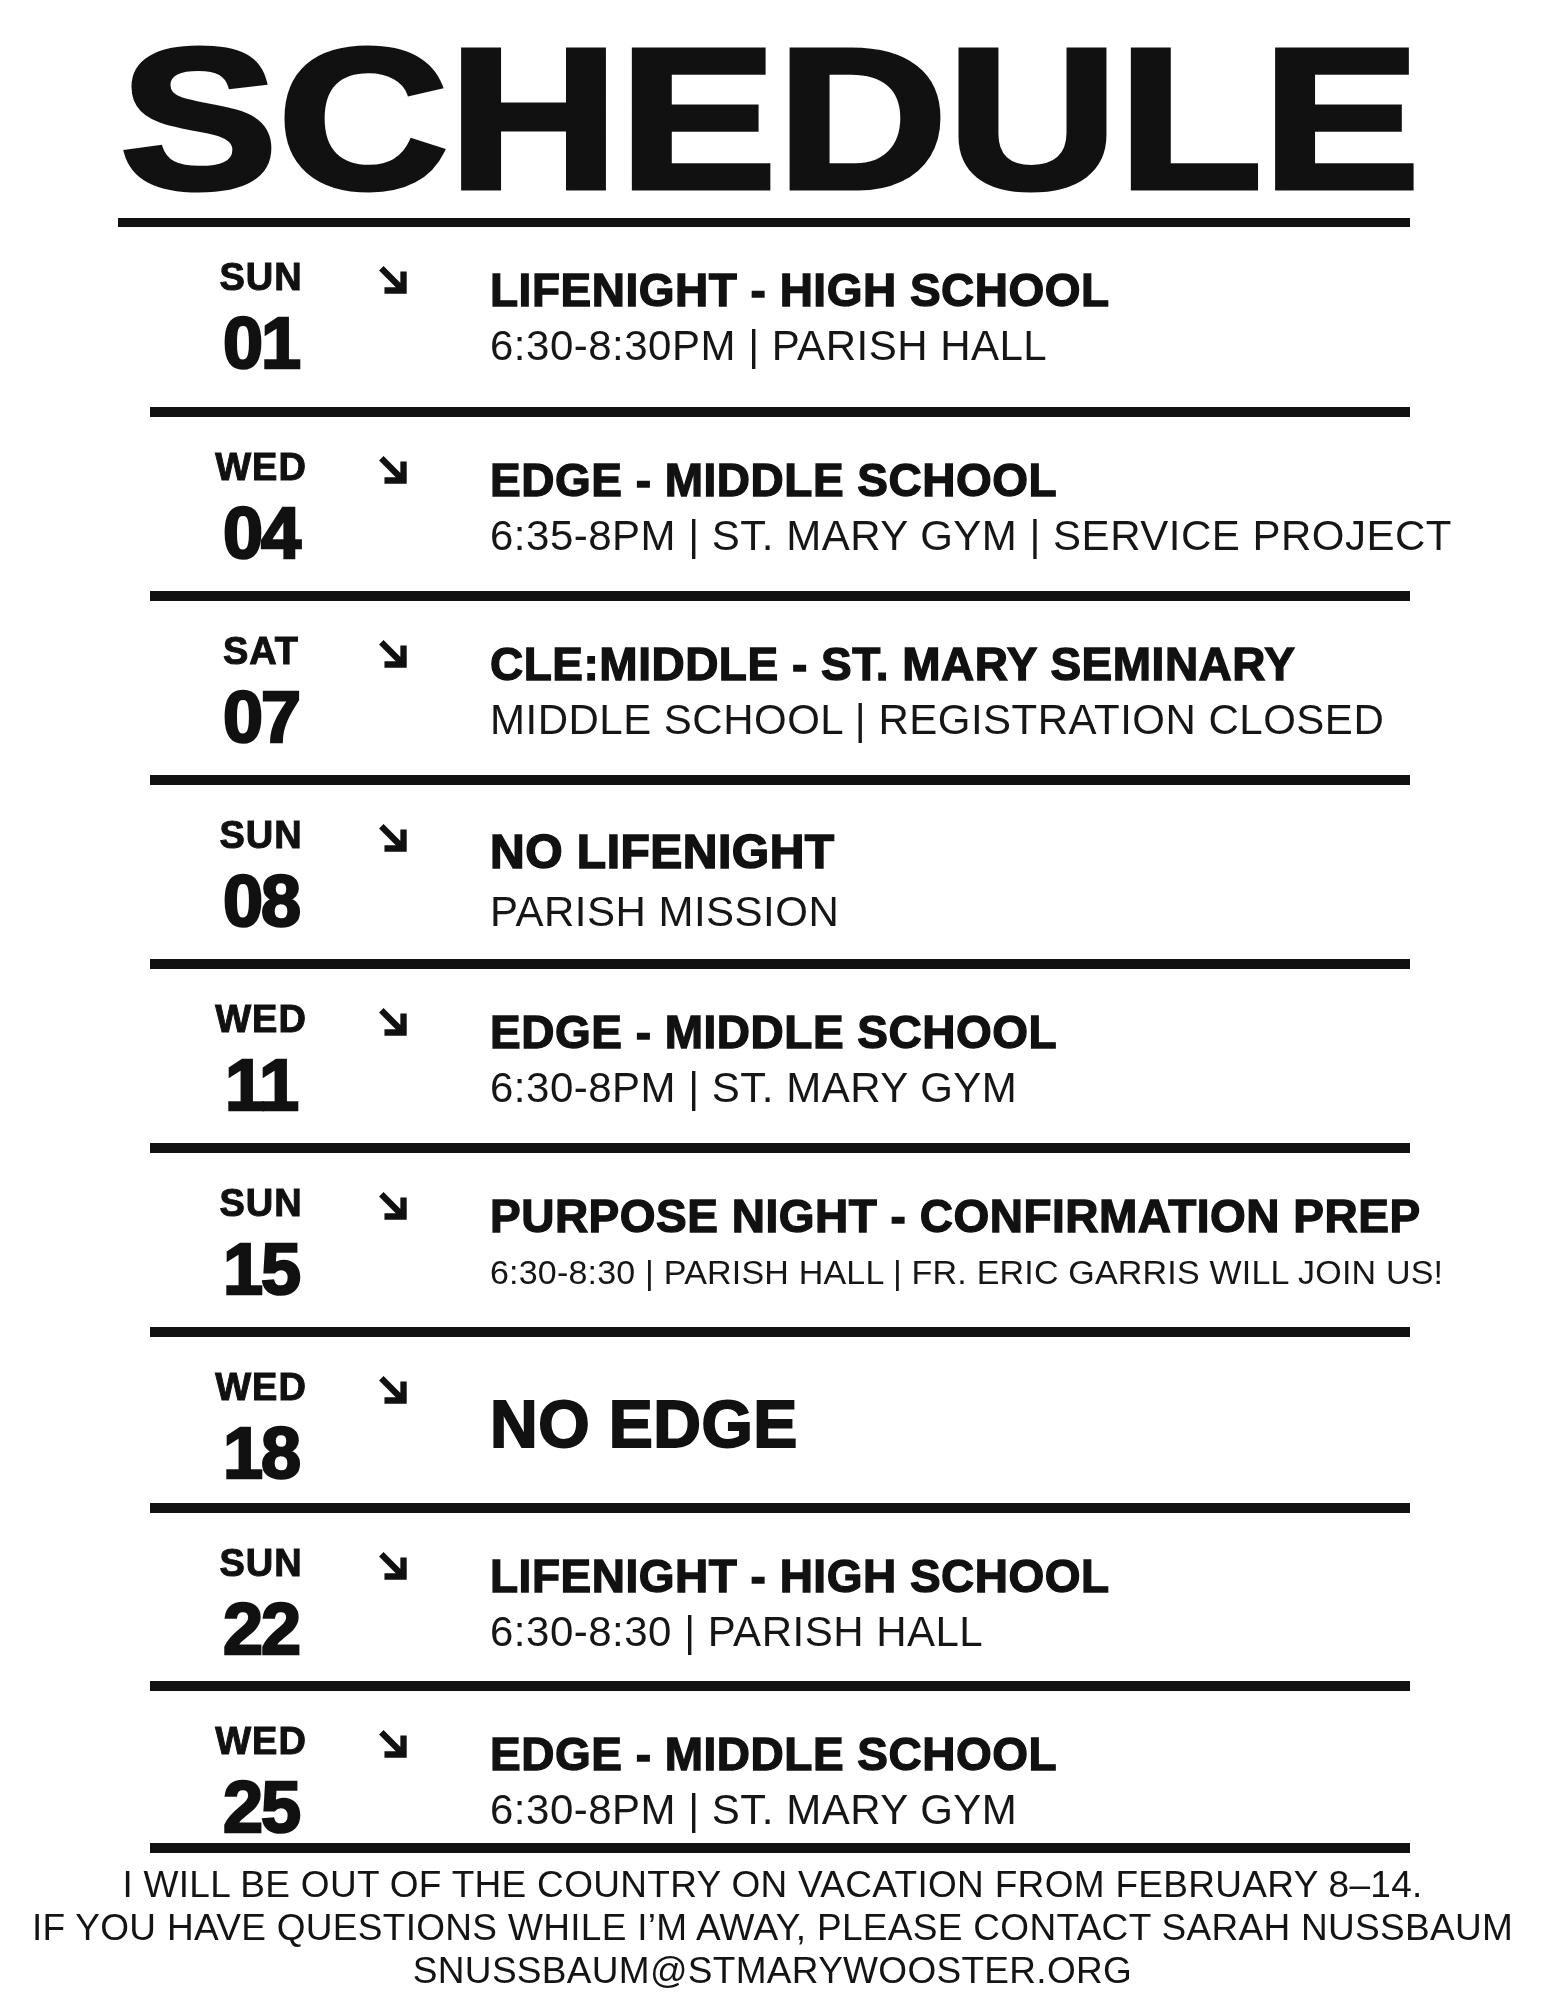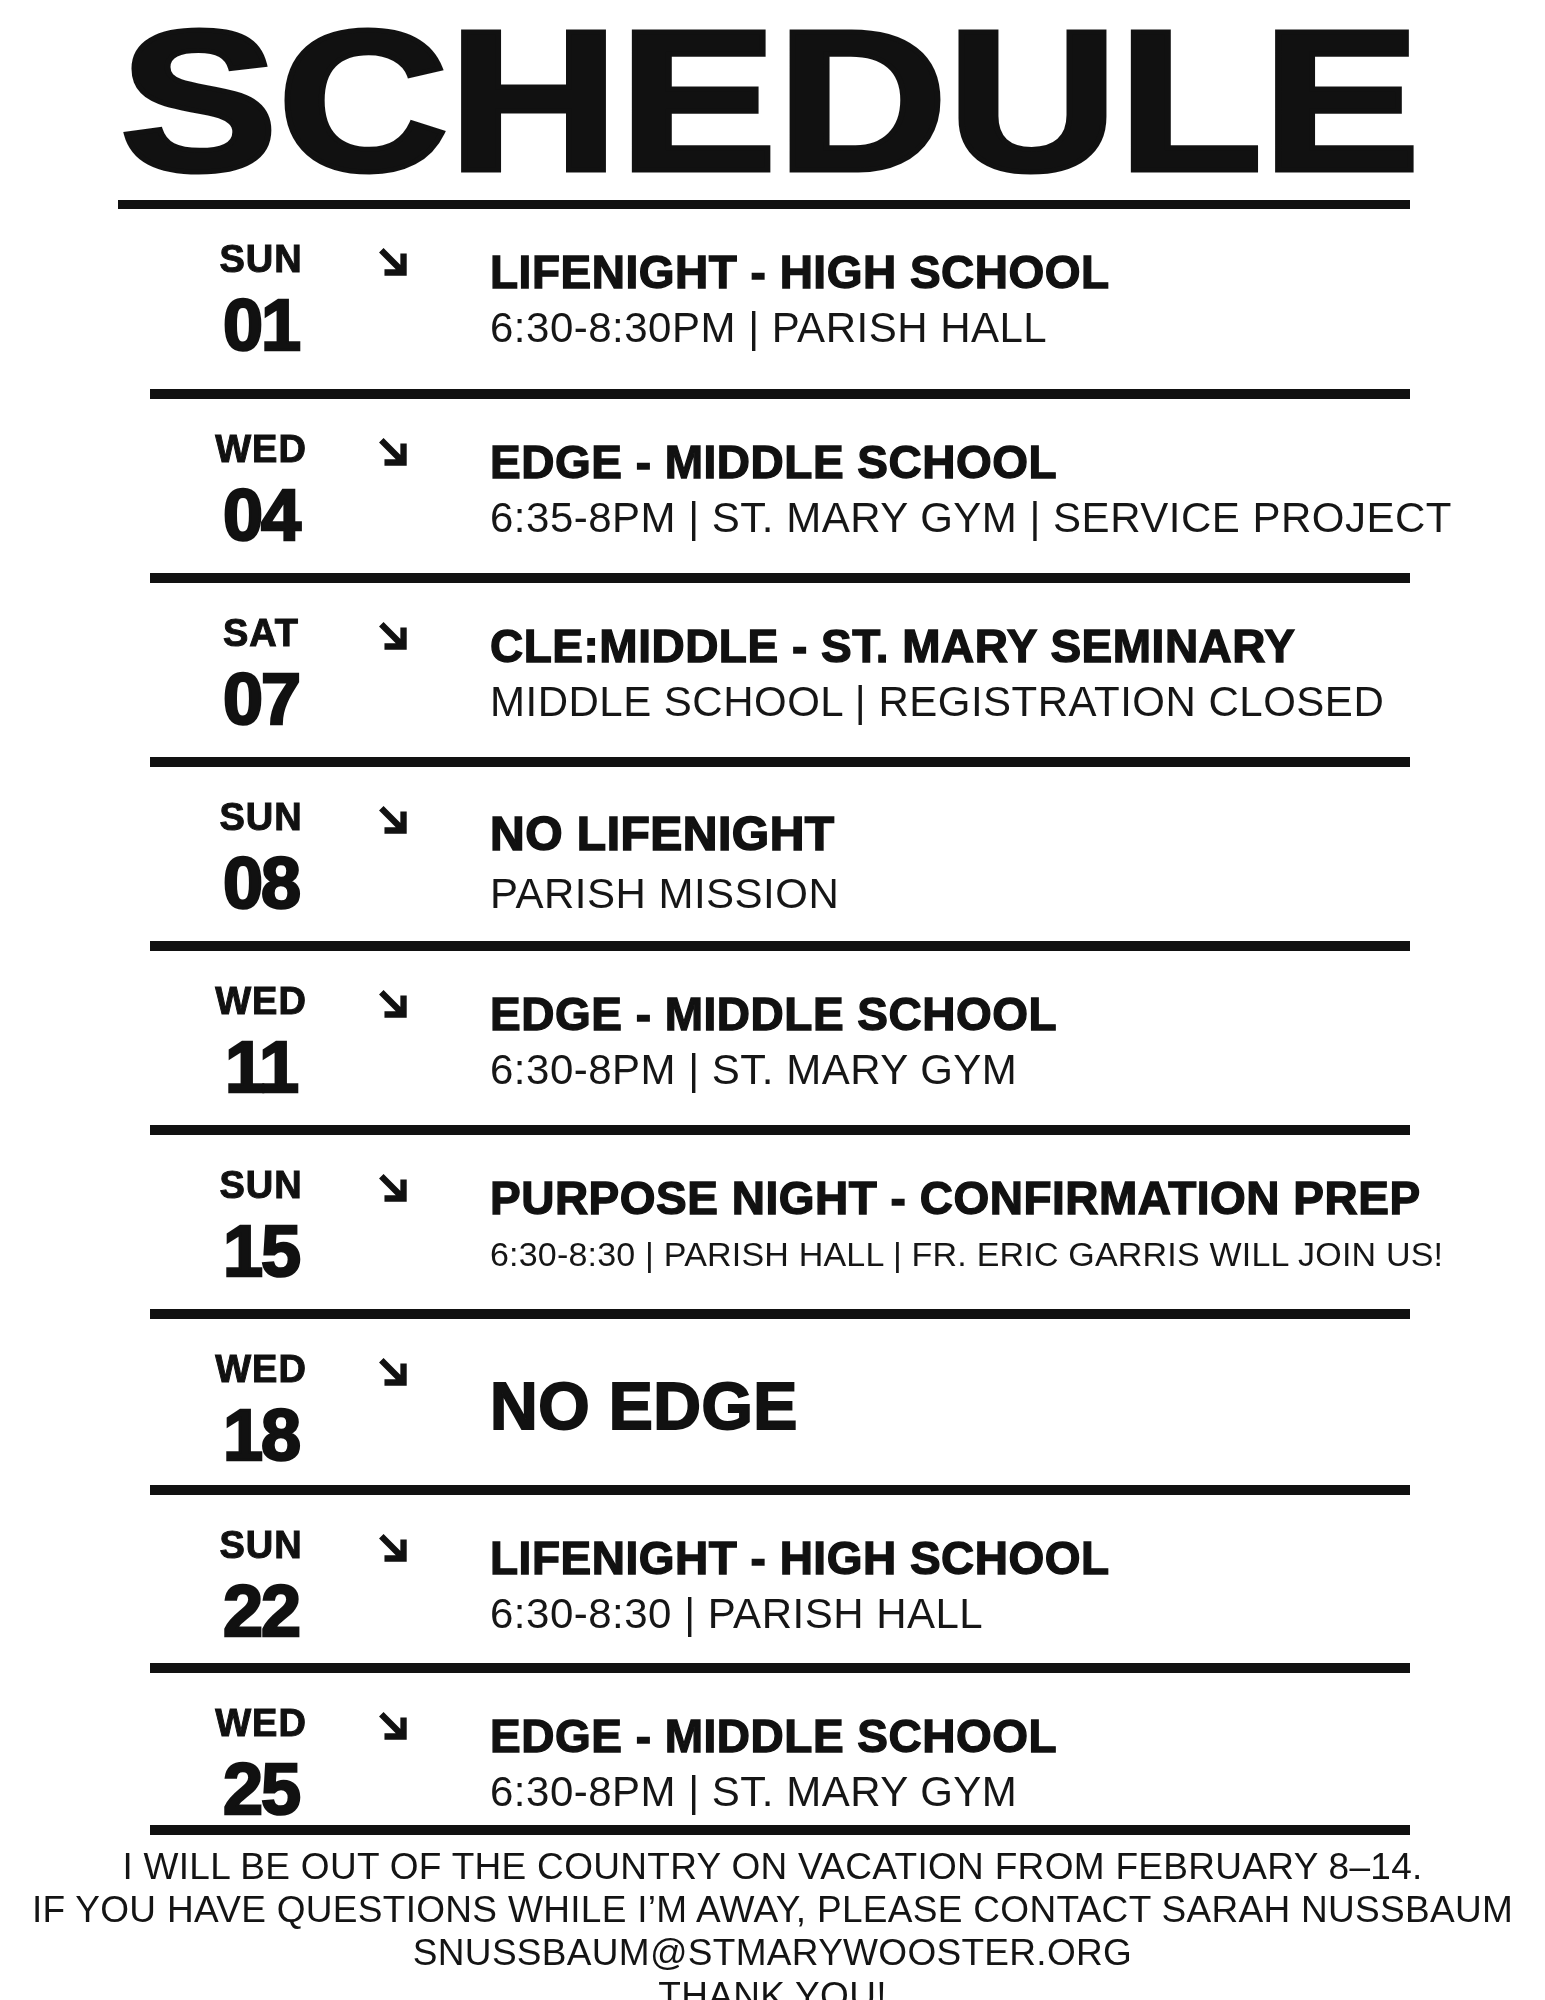--- a/index.html
+++ b/index.html
@@ -5,21 +5,21 @@
   html, body { margin: 0; padding: 0; background: #ffffff; }
   body {
     width: 1545px; height: 2000px;
     font-family: "Liberation Sans", sans-serif;
     color: #111111;
     overflow: hidden;
   }
   .poster { width: 1545px; height: 2000px; position: relative; }
 
   
-  .header { }
+  .header { padding-top: 18px; }
   .title-wrap {
     margin: 0 135px 0 118px;
     border-bottom: 9px solid #111;
     padding-bottom: 8px;
   }
   .title-svg { display: block; }
   .month-row {
     margin: 0 135px 0 150px;
     height: 58px;
     border-bottom: 10px solid #111;

